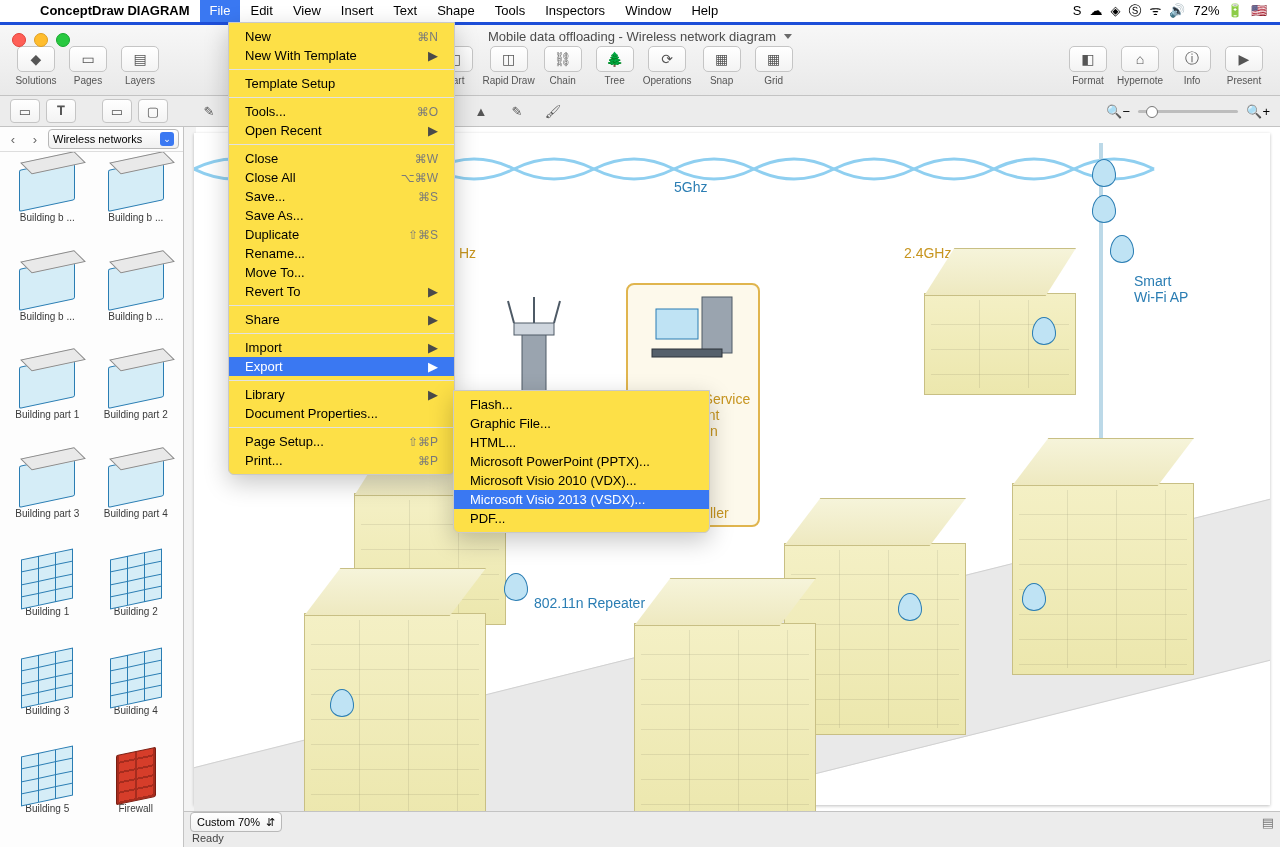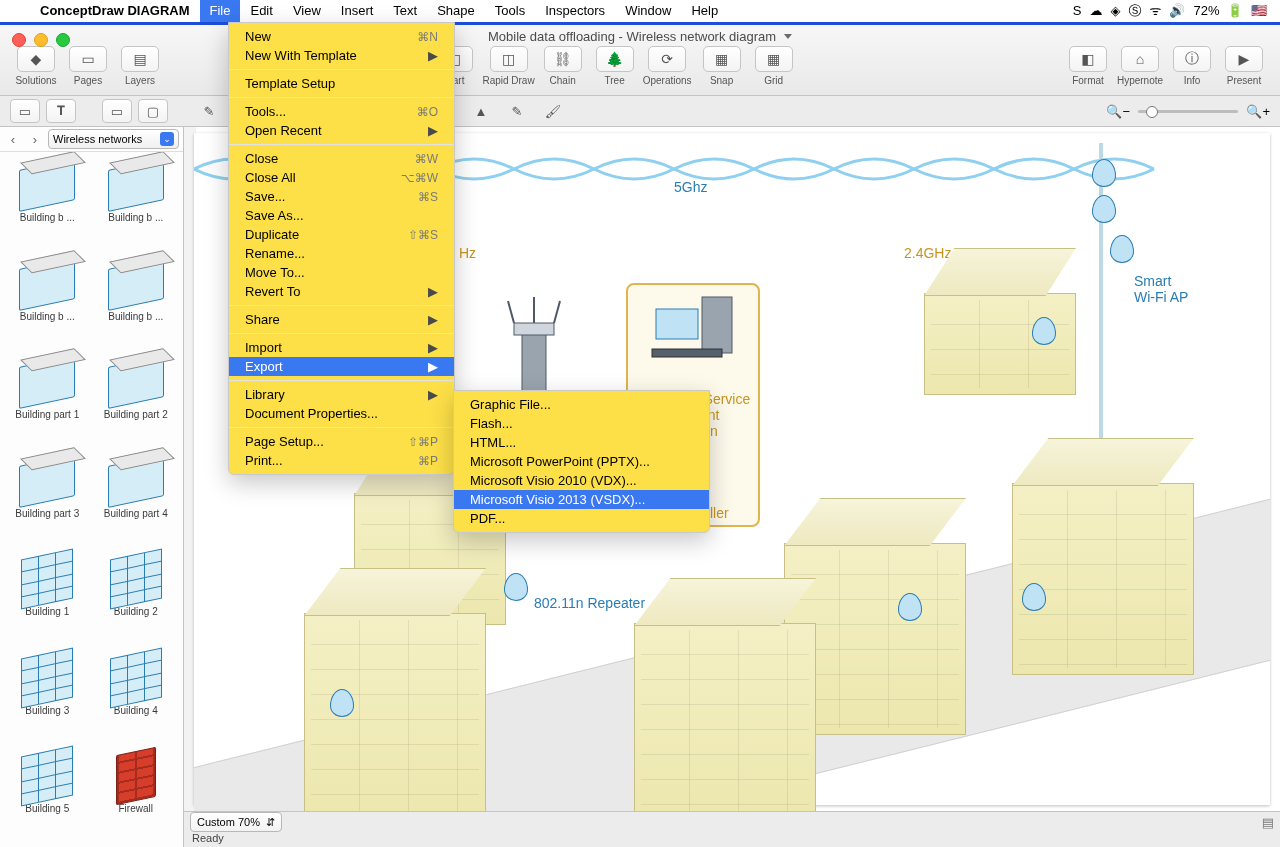--- a/index.html
+++ b/index.html
@@ -427,24 +427,24 @@
       <span class="accel">⇧⌘P</span>
     </div>
     <div class="row">
       <span class="label">Print...</span>
       <span class="accel">⌘P</span>
     </div>
   </div>
 
 <div id="export-menu" class="menu-panel">
     <div class="row">
+      <span class="label">Flash...</span>
+    </div>
+    <div class="row">
       <span class="label">Graphic File...</span>
-    </div>
-    <div class="row">
-      <span class="label">Flash...</span>
     </div>
     <div class="row">
       <span class="label">HTML...</span>
     </div>
     <div class="row">
       <span class="label">Microsoft PowerPoint (PPTX)...</span>
     </div>
     <div class="row">
       <span class="label">Microsoft Visio 2010 (VDX)...</span>
     </div>

